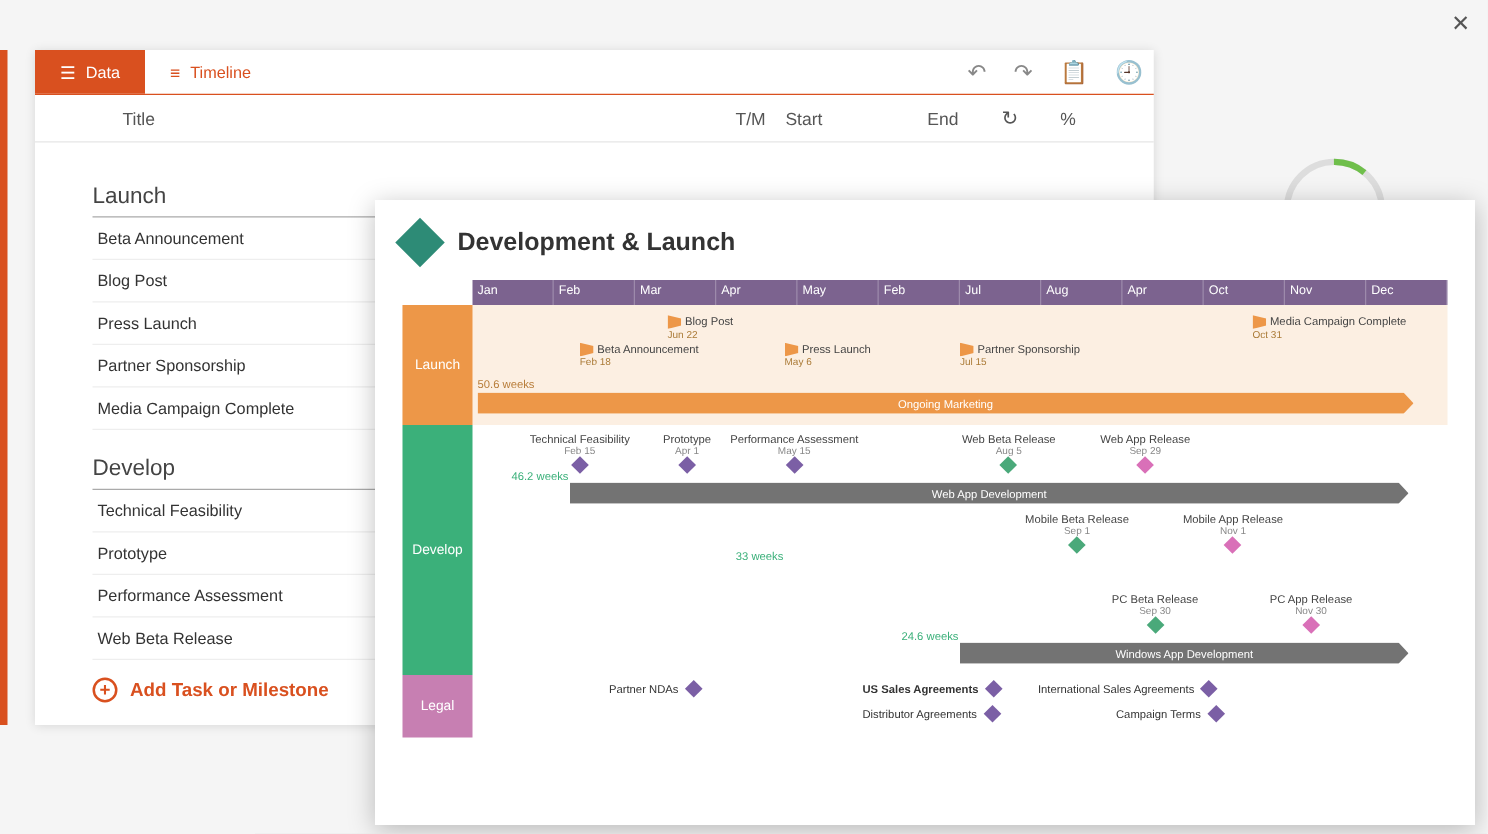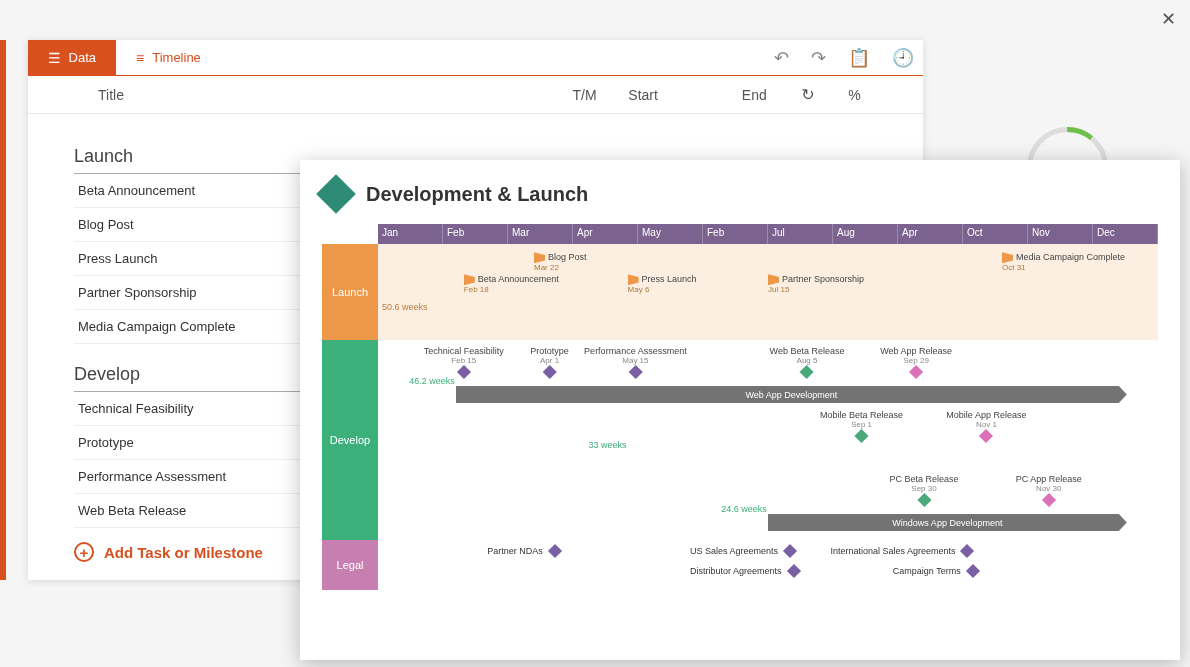--- a/index.html
+++ b/index.html
@@ -52,21 +52,21 @@
 }
 .toolbar-icons span { cursor: pointer; }
 
 .header-row {
   display: flex; align-items: center;
   height: 38px; border-bottom: 1px solid #e6e6e6;
   padding: 0 50px;
   font-size: 14px; color: #555;
 }
 .col-title { width: 510px; margin-left: 20px; }
-.col-tm { width: 60px; text-align: left; }
+.col-tm { width: 60px; text-align: center; }
 .col-start { width: 80px; }
 .col-end { width: 80px; padding-left: 39px; }
 .col-dep { width: 60px; text-align: center; font-size: 16px; }
 .col-pct { width: 40px; text-align: center; }
 
 .data-body { padding: 12px 46px 0; }
 .group-header {
   font-size: 18px; color: #444;
   border-bottom: 1px solid #aaa;
   padding: 6px 0 6px 0;
@@ -262,22 +262,23 @@
           <div>Apr</div>
           <div>Oct</div>
           <div>Nov</div>
           <div>Dec</div>
         </div>
 
       <div class="swimlane lane-launch" style="height:96px">
         <div class="lane-label">Launch</div>
         <div class="lane-body" id="launch-body">
           <div class="duration-label" style="left:4px;top:58px">50.6 weeks</div>
+          <div class="bar bar-orange" style="left:4px;top:70px;width:96%">Ongoing Marketing</div>
         <div class="milestone" style="left: 11%; top: 30px;"><span class="flag"></span>Beta Announcement<span class="ms-date">Feb 18</span></div>
-            <div class="milestone" style="left: 20%; top: 8px;"><span class="flag"></span>Blog Post<span class="ms-date">Mar 22</span></div>
+            <div class="milestone" style="left: 20%; top: 8px;"><span class="flag"></span>Blog Post<span class="ms-date">Jun 22</span></div>
             <div class="milestone" style="left: 32%; top: 30px;"><span class="flag"></span>Press Launch<span class="ms-date">May 6</span></div>
             <div class="milestone" style="left: 50%; top: 30px;"><span class="flag"></span>Partner Sponsorship<span class="ms-date">Jul 15</span></div>
             <div class="milestone" style="left: 80%; top: 8px;"><span class="flag"></span>Media Campaign Complete<span class="ms-date">Oct 31</span></div>
           </div>
       </div>
 
       <div class="swimlane lane-develop" style="height:200px">
         <div class="lane-label">Develop</div>
         <div class="lane-body" id="develop-body">
             <div class="milestone" style="left: 11%; top: 6px; text-align: center; transform: translateX(-50%);">Technical Feasibility<span class="ms-date" style="color:#888">Feb 15</span><span class="diamond dia-purple" style="display:block;margin:2px auto 0"></span></div>
@@ -294,21 +295,21 @@
             <div class="milestone" style="left: 86%; top: 134px; text-align: center; transform: translateX(-50%);">PC App Release<span class="ms-date" style="color:#888">Nov 30</span><span class="diamond dia-pink" style="display:block;margin:2px auto 0"></span></div>
             <div class="duration-label duration-green" style="left: 44%; top: 164px;">24.6 weeks</div>
             <div class="bar bar-green" style="left: 50%; width: 46%; top: 174px;">Windows App Development</div>
           </div>
       </div>
 
       <div class="swimlane lane-legal" style="height:50px">
         <div class="lane-label">Legal</div>
         <div class="lane-body" id="legal-body">
             <div class="legal-item" style="left: 14%; top: 6px;">Partner NDAs <span class="diamond dia-purple"></span></div>
-            <div class="legal-item" style="left: 40%; top: 6px;">US Sales Agreements <span class="diamond dia-purple"></span></div>
+            <div class="legal-item" style="left: 40%; top: 6px; font-weight: bold;">US Sales Agreements <span class="diamond dia-purple"></span></div>
             <div class="legal-item" style="left: 58%; top: 6px;">International Sales Agreements <span class="diamond dia-purple"></span></div>
             <div class="legal-item" style="left: 40%; top: 26px;">Distributor Agreements <span class="diamond dia-purple"></span></div>
             <div class="legal-item" style="left: 66%; top: 26px;">Campaign Terms <span class="diamond dia-purple"></span></div>
           </div>
       </div>
     </div>
   </div>
 </div>
 
 </body></html>

